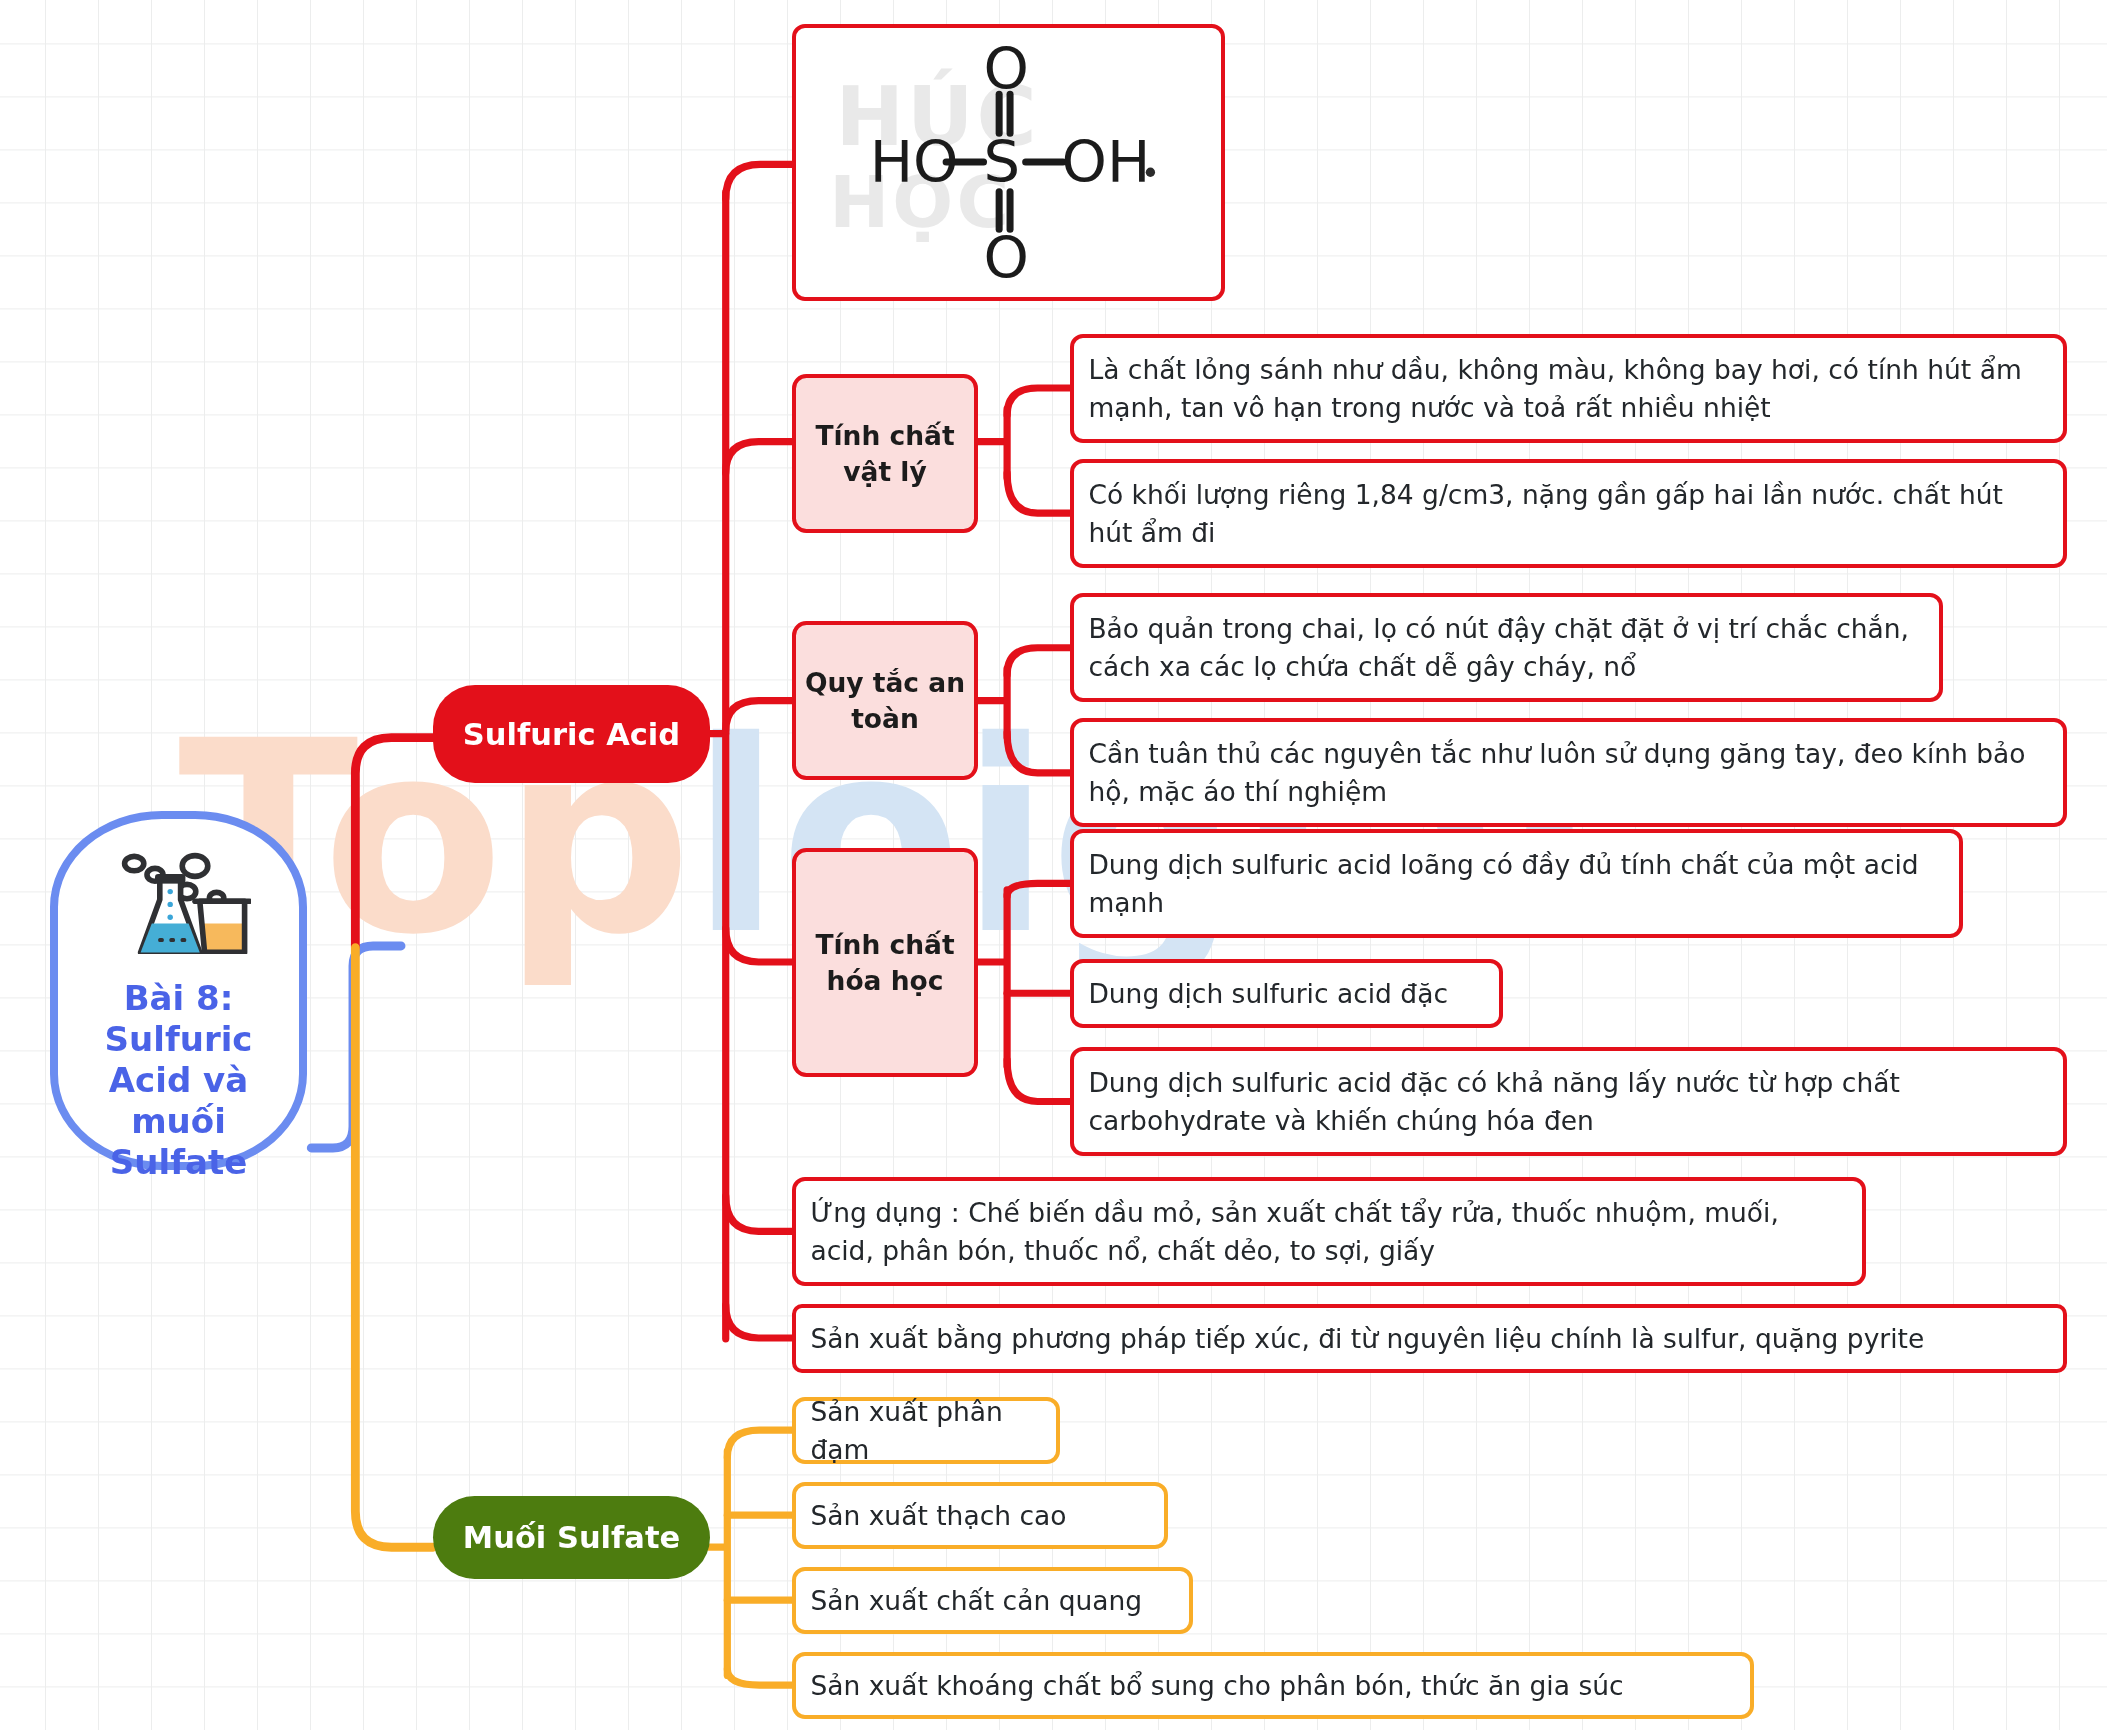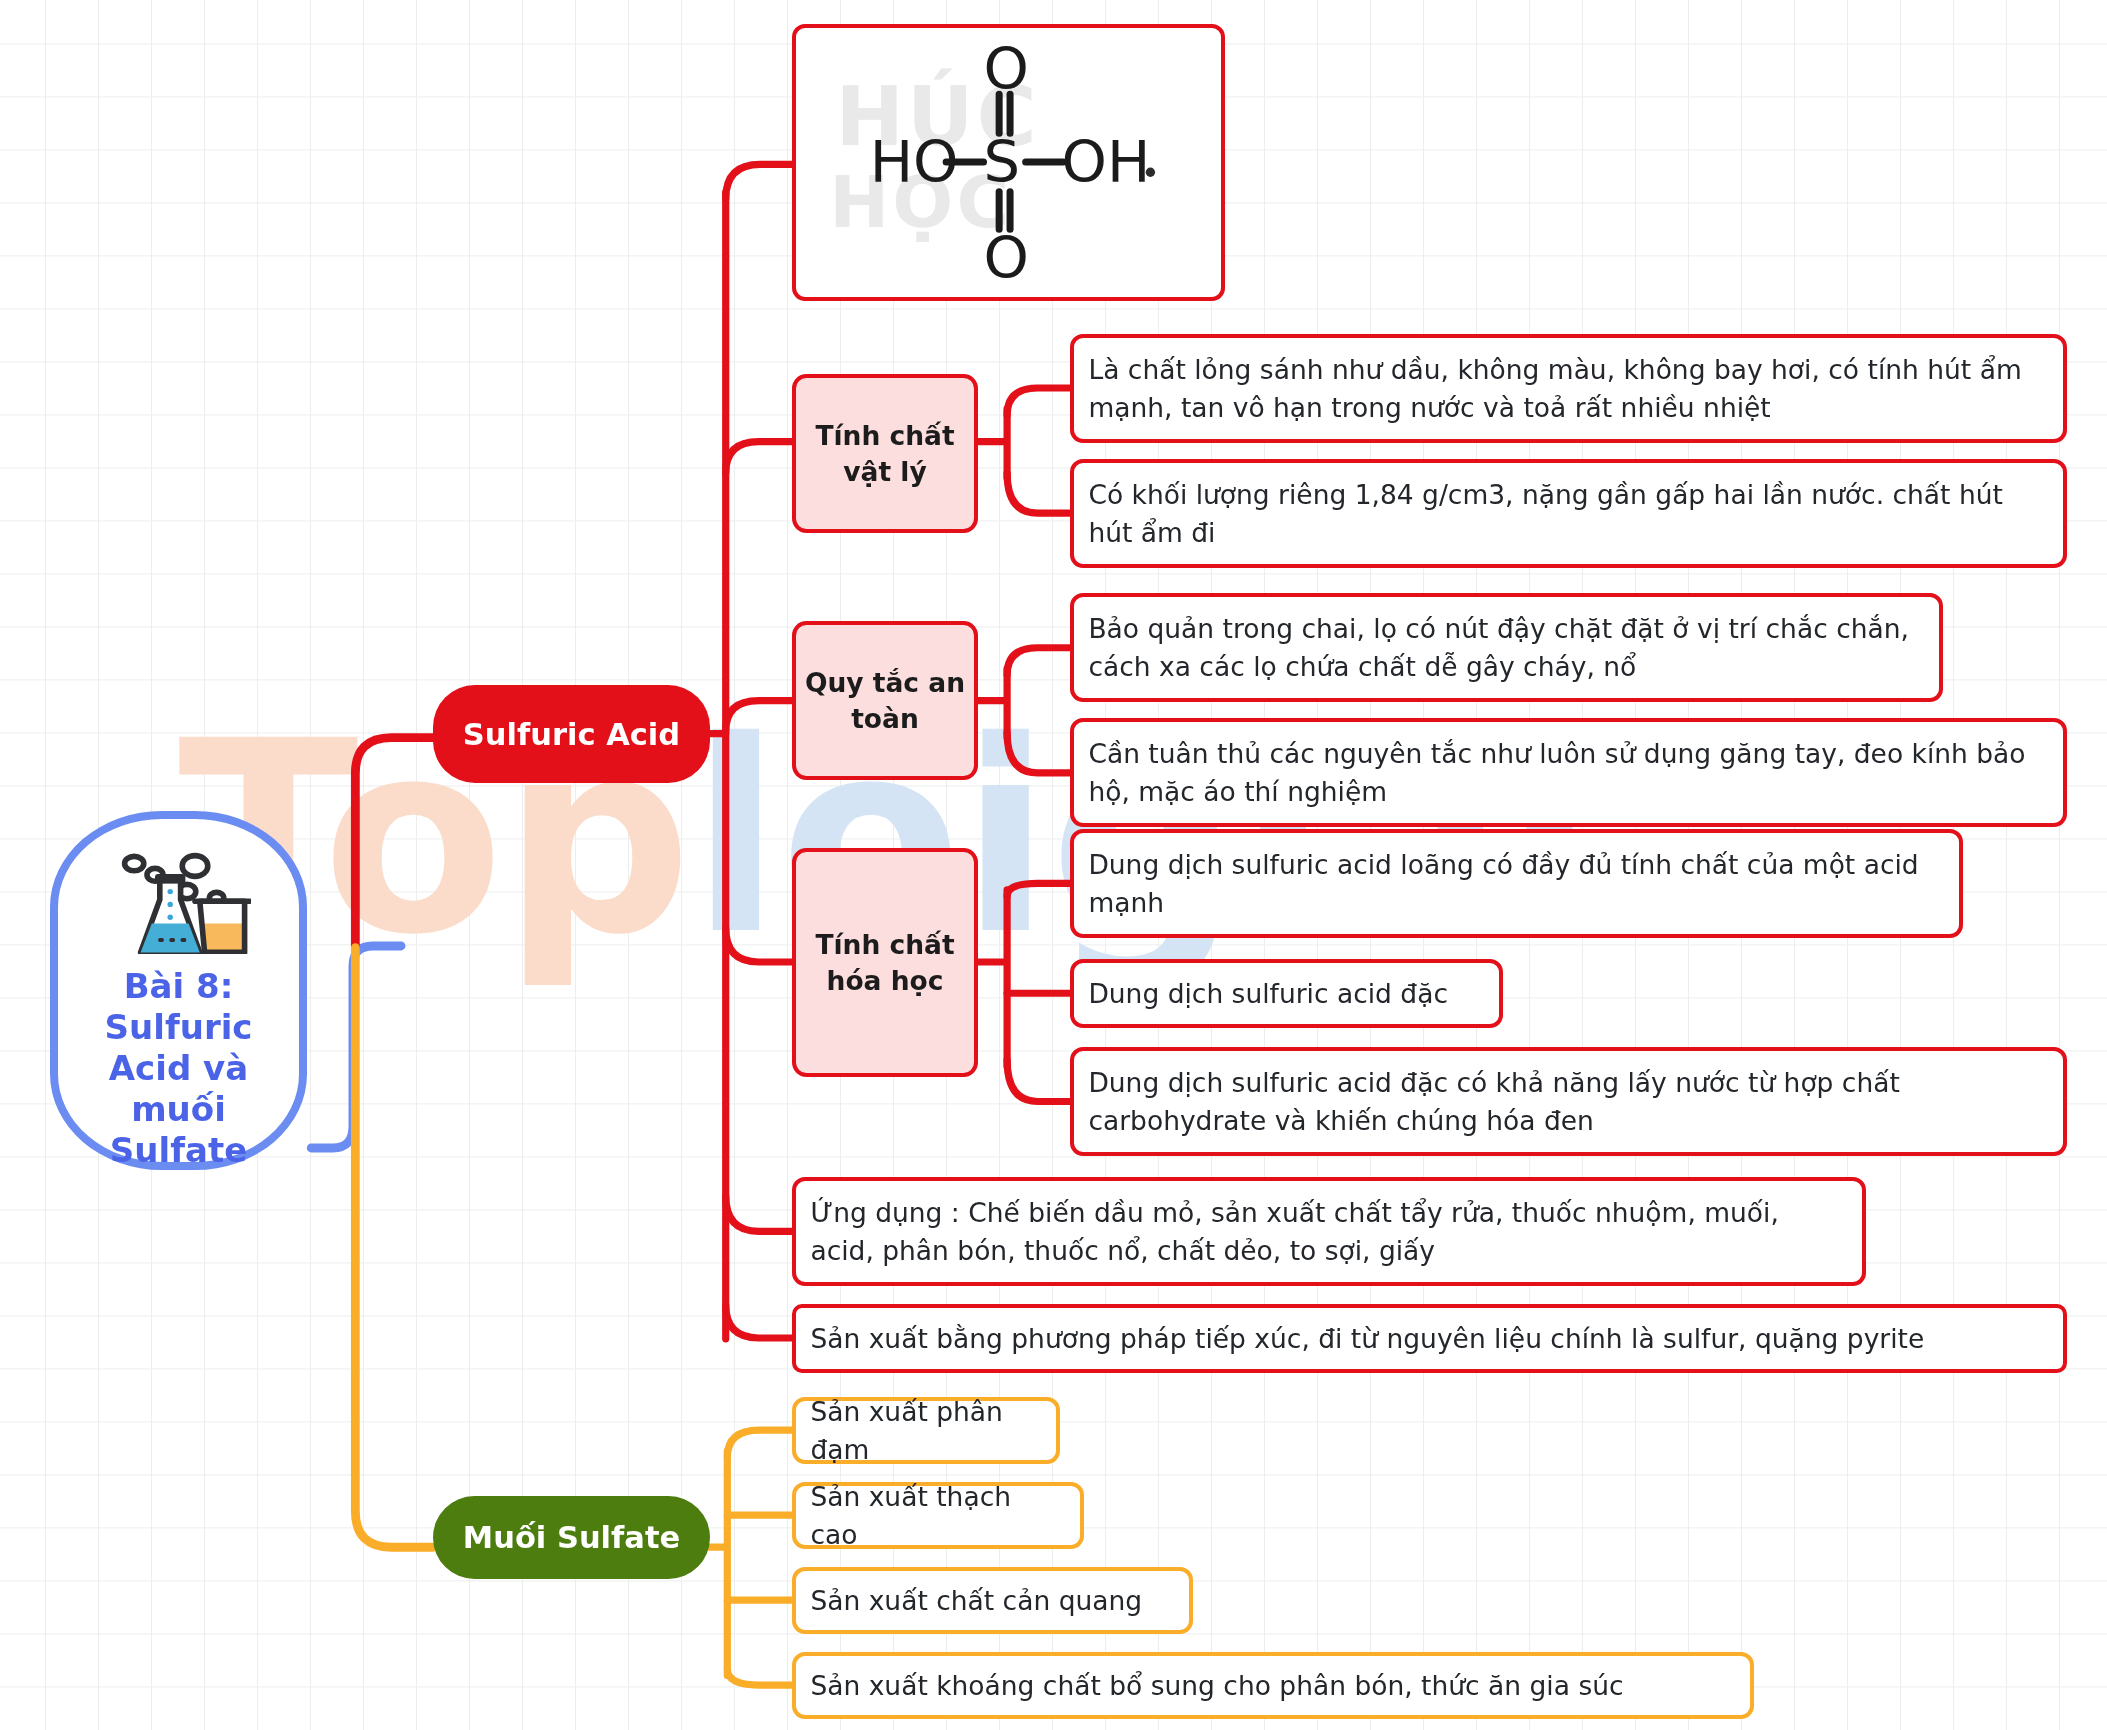--- a/index.html
+++ b/index.html
@@ -57,21 +57,21 @@
     display:flex; flex-direction:column;
     align-items:center; justify-content:flex-start;
     padding-top: 30.5px;
   }
   #root-node .root-title {
     color:#4a63e7;
     font-weight:700;
     font-size: 34px;
     line-height: 41px;
     text-align:center;
-    margin-top: 12px;
+    margin-top: 24px;
     font-family: "DejaVu Sans", sans-serif;
   }
   .flask-wrap { width: 144px; height: 104px; }
 
   
   .pill {
     border-radius: 42px;
     display:flex; align-items:center; justify-content:center;
     text-align:center;
     font-weight:700;
@@ -138,21 +138,21 @@
   #leaf-vatly-2   { left: 1070px; top: 459px;  width: 997px; height: 109px; }
   #leaf-antoan-1  { left: 1070px; top: 593px;  width: 873px; height: 109px; }
   #leaf-antoan-2  { left: 1070px; top: 718px;  width: 997px; height: 109px; }
   #leaf-hoa-1     { left: 1070px; top: 829px; width: 893px; height: 109px; }
   #leaf-hoa-2     { left: 1070px; top: 959px; width: 433px;  height: 69px;  }
   #leaf-hoa-3     { left: 1070px; top: 1047px; width: 997px; height: 109px; }
   #leaf-ungdung   { left: 792px;  top: 1177px; width: 1074px; height: 109px; }
   #leaf-sanxuat   { left: 792px;  top: 1304px; width: 1275px; height: 69px; border-radius: 10px;  }
 
   #leaf-ms-1 { left: 792px; top: 1397px; width: 268px; height: 67px; }
-  #leaf-ms-2 { left: 792px; top: 1482px; width: 292px; height: 67px; }
+  #leaf-ms-2 { left: 792px; top: 1482px; width: 376px; height: 67px; }
   #leaf-ms-3 { left: 792px; top: 1567px; width: 401px; height: 67px; }
   #leaf-ms-4 { left: 792px; top: 1652px; width: 962px; height: 67px; }
 </style>
 </head>
 <body>
 
 <div id="grid"></div>
 
 <div id="watermark">
   <span class="wm-text wm-top">Top</span><span class="wm-text wm-rest">loigiai</span><span class="wm-vn">.vn</span>

